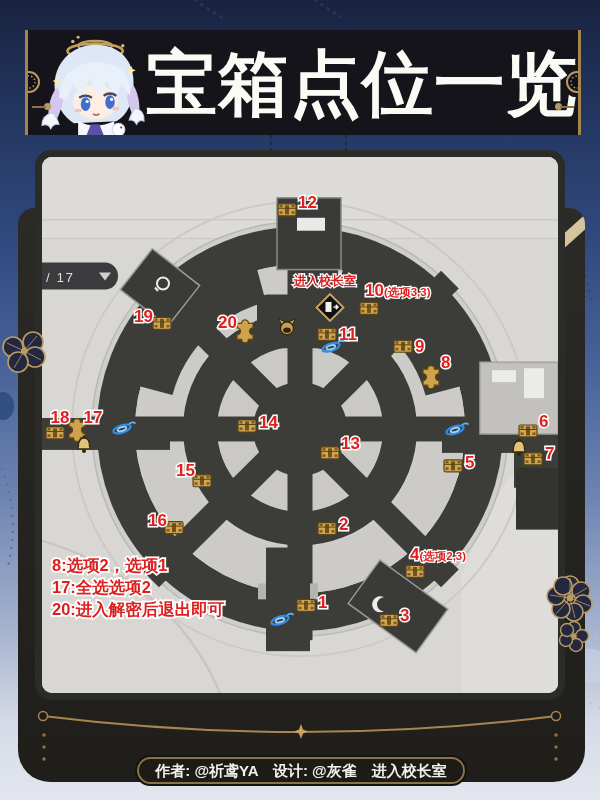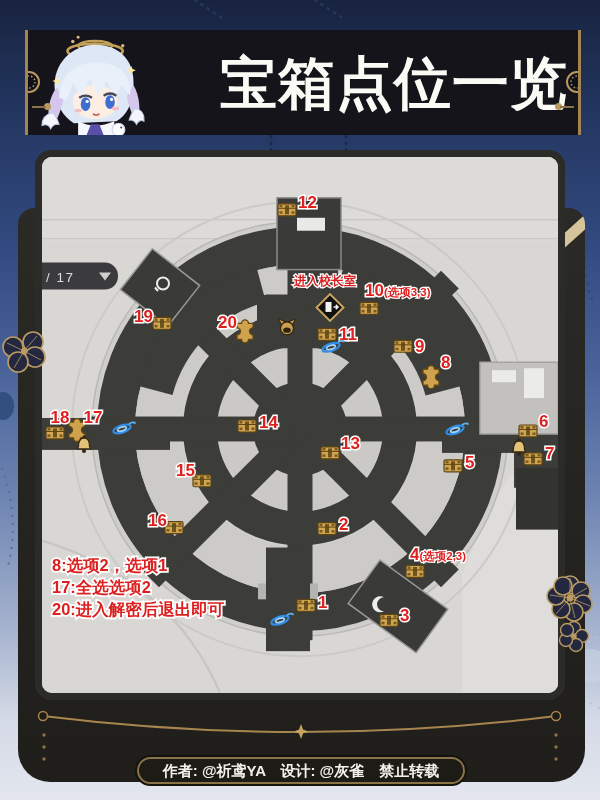--- a/index.html
+++ b/index.html
@@ -12,22 +12,22 @@
     background:linear-gradient(180deg,#2b2a26,#1f1e1a);border-radius:16px 16px 32px 32px;overflow:hidden;}
   .tray-stripe{position:absolute;right:-8px;top:22px;width:46px;height:11px;background:#d6c49c;transform:rotate(-42deg);}
   .tray-ornament{position:absolute;left:0;top:495px;}
   
   .map-card{position:absolute;left:35px;top:150px;width:530px;height:550px;z-index:2;
     background:#2b2b28;border-radius:16px;padding:7px;box-sizing:border-box;}
   .map-inner{width:100%;height:100%;border-radius:10px;overflow:hidden;background:#d8d7d4;}
   
   .banner{position:absolute;left:25px;top:30px;width:550px;height:105px;z-index:4;
     background:#14141a;border-left:3px solid #a5854f;border-right:3px solid #a5854f;overflow:hidden;}
-  .banner-title{position:absolute;left:118px;right:10px;top:0;height:105px;line-height:107px;text-align:right;
-    font-size:57px;font-weight:900;color:#fbfbf6;letter-spacing:1px;white-space:nowrap;}
+  .banner-title{position:absolute;left:118px;right:2px;top:0;height:105px;line-height:107px;text-align:right;
+    font-size:71px;font-weight:900;color:#fbfbf6;letter-spacing:1px;white-space:nowrap;}
   .gear{position:absolute;top:39px;width:26px;height:26px;}
   .gear.left{left:-12px;} .gear.right{right:-12px;}
   .bdot{position:absolute;width:7px;height:7px;border-radius:50%;background:#b9995f;top:73px;}
   .bdot.left{left:16px;} .bdot.right{right:16px;}
   .bline{position:absolute;width:14px;height:2px;background:#8a734a;top:76px;}
   .bline.left{left:4px;} .bline.right{right:4px;}
   
   .footer-pill{position:absolute;left:137px;top:757px;width:328px;height:27px;z-index:5;
     background:#1d1b15;border:2px solid #8a7348;border-radius:16px;box-sizing:border-box;
     box-shadow:0 0 0 2px #15130e;}
@@ -334,16 +334,16 @@
       <circle cx="13" cy="13" r="10" fill="#10101a" stroke="#b9995f" stroke-width="2"></circle>
       <circle cx="13" cy="13" r="6" fill="none" stroke="#b9995f" stroke-width="1.5" stroke-dasharray="1.5 2.2"></circle>
     </svg>
     <div class="bdot left"></div>
     <div class="bdot right"></div>
     <div class="bline left"></div>
     <div class="bline right"></div>
   </div>
 
   <div class="footer-pill">
-    <span>作者: @祈鸢YA　设计: @灰雀　禁止转载</span>
+    <span>作者: @祈鸢YA　设计: @灰雀　进入校长室</span>
   </div>
 
 </div>
 
 </body></html>

